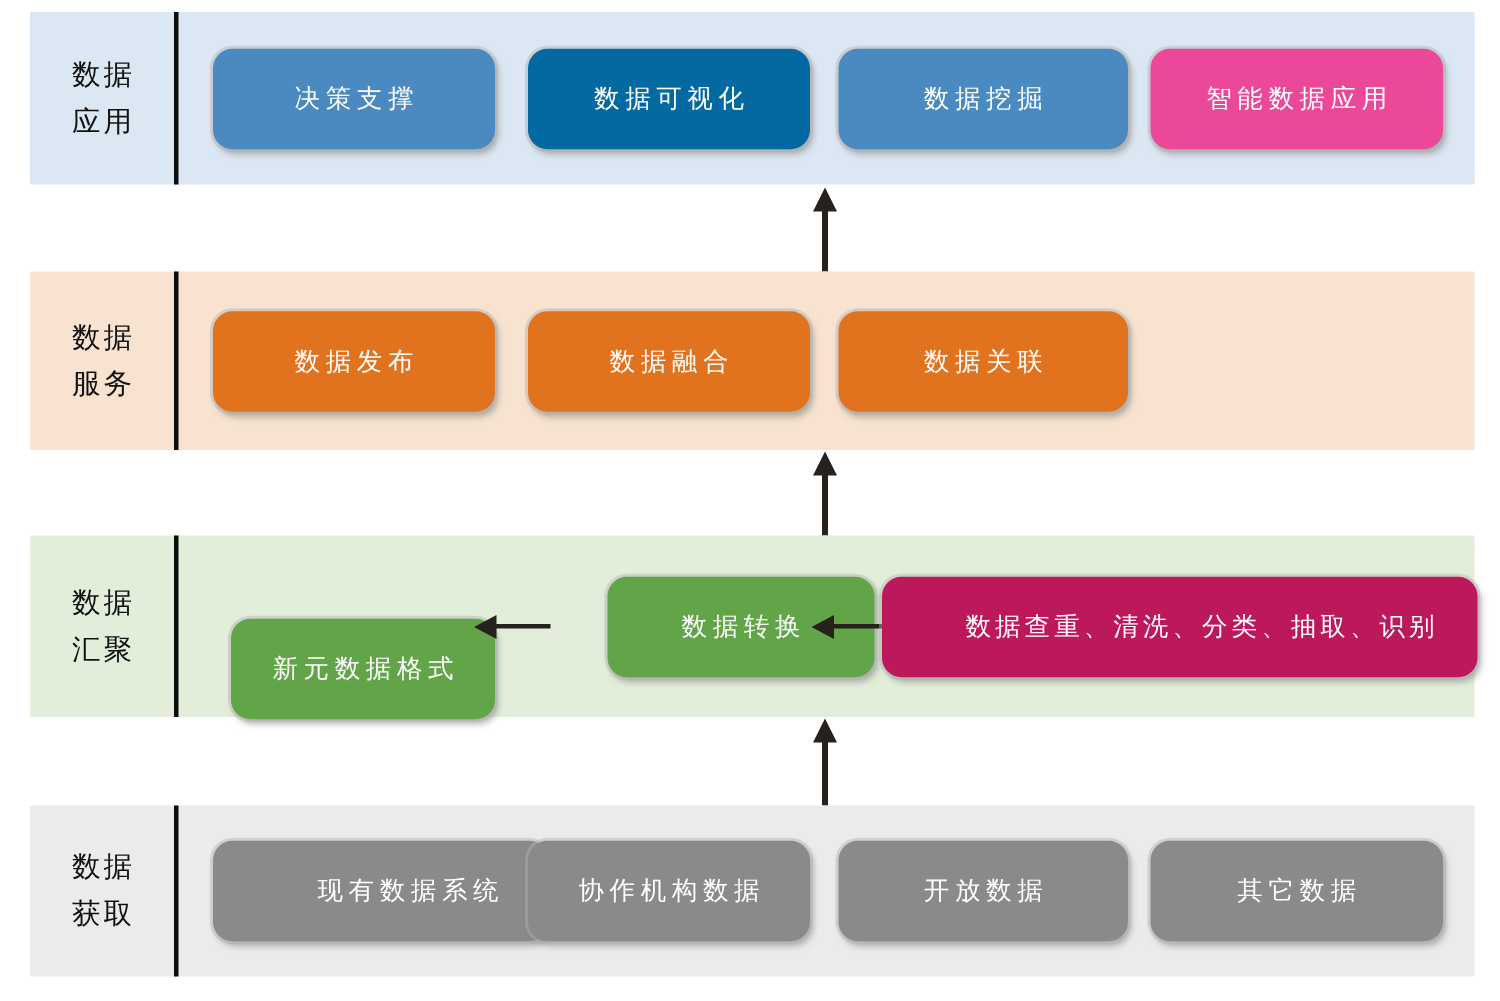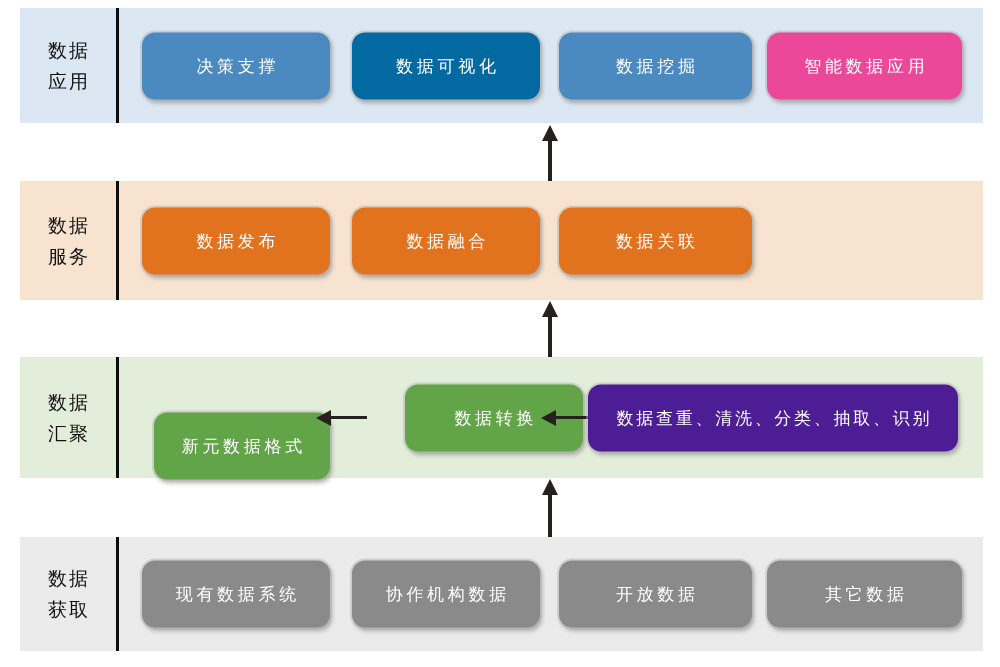--- a/index.html
+++ b/index.html
@@ -140,33 +140,33 @@
     <div class="box pos-g1" style="background-color: rgb(98, 165, 73);">新元数据格式</div>
     <div class="harrow harrow-1">
       <div class="h-head"></div>
       <div class="h-shaft"></div>
     </div>
     <div class="box pos-g2" style="background-color: rgb(98, 165, 73);">数据转换</div>
     <div class="harrow harrow-2">
       <div class="h-head"></div>
       <div class="h-shaft"></div>
     </div>
-    <div class="box pos-g3" style="background-color: #4c1d95;">数据查重、清洗、分类、抽取、识别</div>
+    <div class="box pos-g3" style="background-color: #be185d; padding-left: 27px;">数据查重、清洗、分类、抽取、识别</div>
   </section>
 
   <div class="varrow varrow-3">
     <div class="v-head"></div>
     <div class="v-shaft"></div>
   </div>
 
   <section class="band band-acquisition" style="background-color: rgb(235, 235, 235);">
     <div class="band-label">
       <div>数据</div>
       <div>获取</div>
     </div>
     <div class="divider"></div>
-    <div class="box pos-a" style="background-color: rgb(138, 138, 138);">现有数据系统</div>
+    <div class="box pos-a" style="background-color: rgb(138, 138, 138); padding-left: 36px;">现有数据系统</div>
     <div class="box pos-b" style="background-color: rgb(138, 138, 138);">协作机构数据</div>
     <div class="box pos-c" style="background-color: rgb(138, 138, 138);">开放数据</div>
     <div class="box pos-d" style="background-color: rgb(138, 138, 138);">其它数据</div>
   </section>
 
 </div>
 
 </body></html>

